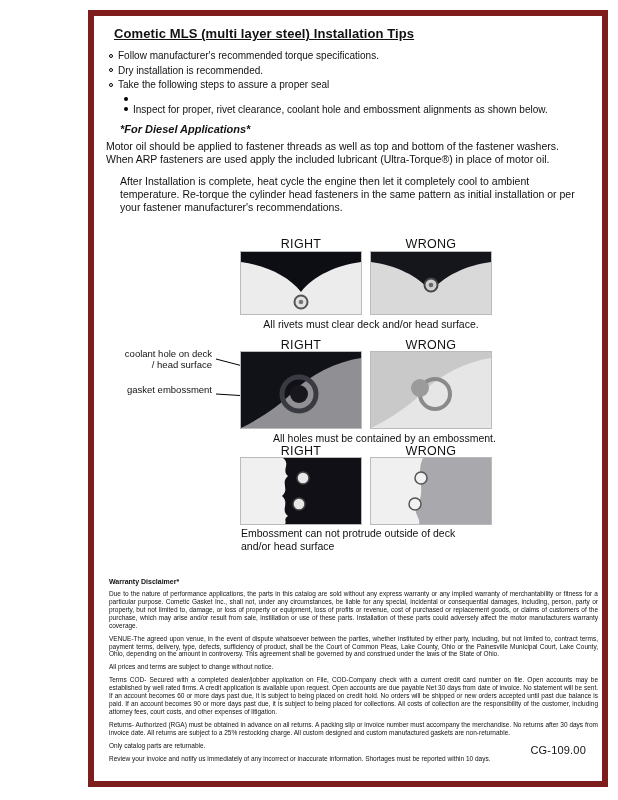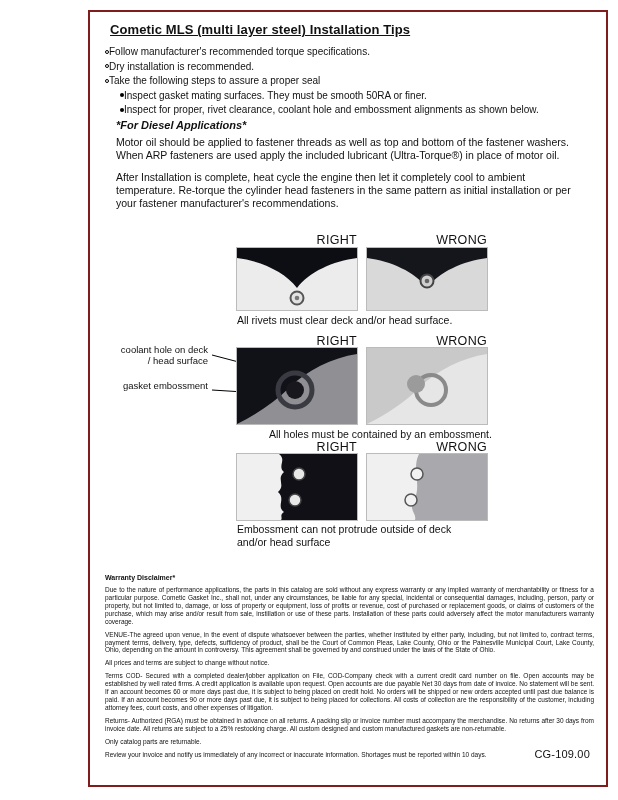--- a/index.html
+++ b/index.html
@@ -3,39 +3,39 @@
 <meta charset="utf-8">
 <style>
   * { margin:0; padding:0; box-sizing:border-box; }
   html,body { background:#ffffff; }
   .page {
     position:relative; width:618px; height:800px; background:#fff;
     font-family:"Liberation Sans","DejaVu Sans",sans-serif; color:#111; overflow:hidden;
   }
   .frame {
     position:absolute; left:88px; top:10px; width:520px; height:777px;
-    border:2px solid #7f1d1d;
+    border:6px solid #7f1d1d;
   }
   .abs { position:absolute; }
 
   .title { left:20px; top:10px; font-size:13px; font-weight:bold; text-decoration:underline; letter-spacing:.1px; }
 
   .bullets { left:15px; top:34px; font-size:10px; line-height:1.2; }
-  .bullet-row { display:flex; margin-bottom:2.5px; align-items:flex-start; }
+  .bullet-row { display:flex; gap:5px; margin-bottom:2.5px; align-items:flex-start; }
   .bullet-row.indent { margin-left:15px; }
   .o-bullet { flex:0 0 auto; width:4px; height:4px; border:1px solid #000; border-radius:50%; margin-top:3.5px; }
   .f-bullet { flex:0 0 auto; width:4px; height:4px; background:#000; border-radius:50%; margin-top:3.5px; }
 
   .diesel-h { left:26px; top:107px; font-size:11px; font-weight:bold;font-style:italic; }
   .body-p { font-size:10.5px; line-height:1.26; width:456px; }
-  .p1 { left:26px; top:124px; }
+  .p1 { left:12px; top:124px; }
   .p2 { left:26px; top:159px; }
   .note { left:26px; top:200px; font-size:10.5px; }
 
-  .col-h { width:120px; text-align:right; font-size:12.5px; letter-spacing:.3px; }
+  .col-h { width:120px; text-align:center; font-size:12.5px; letter-spacing:.3px; }
   .caption { font-size:10.5px; line-height:1.25; }
   .diag { display:block; }
   .diag-border { outline:1px solid #bbb; }
 
   .ptr-label { font-size:9.5px; line-height:1.15; }
   .lbl1 { left:26px; top:333px; width:92px; text-align:right; }
   .lbl2 { left:16px; top:369px; width:102px; text-align:right; }
 
   .disclaimer { left:15px; top:562px; width:489px; }
   .disc-h { font-size:7px; font-weight:bold; margin-bottom:5px; }
@@ -59,21 +59,20 @@
       <div class="bullet-row">
         <span class="o-bullet"></span>
         <span>Dry installation is recommended.</span>
       </div>
       <div class="bullet-row">
         <span class="o-bullet"></span>
         <span>Take the following steps to assure a proper seal</span>
       </div>
       <div class="bullet-row indent">
         <span class="f-bullet"></span>
-        <span>Inspect gasket mating surfaces.  They must be smooth 50RA or finer.</span>
       </div>
       <div class="bullet-row indent">
         <span class="f-bullet"></span>
         <span>Inspect for proper, rivet clearance, coolant hole and embossment alignments as shown below.</span>
       </div>
     </div>
 
     <div class="abs diesel-h">*For Diesel Applications*</div>
     <div class="abs body-p p1">Motor oil should be applied to fastener threads as well as top and bottom of the fastener washers. When ARP fasteners are used apply the included lubricant (Ultra-Torque®) in place of motor oil.</div>
     <div class="abs body-p p2">After Installation is complete, heat cycle the engine then let it completely cool to ambient temperature. Re-torque the cylinder head fasteners in the same pattern as initial installation or per your fastener manufacturer's recommendations.</div>
@@ -89,21 +88,21 @@
       </svg>
     </div>
     <div class="abs" style="left:277px; top:236px;">
       <svg class="diag diag-border" width="120" height="62" viewBox="0 0 120 62" aria-hidden="true">
         <rect width="120" height="62" fill="#d9d9d9"></rect>
         <path d="M0,0 H120 V10 C96,13 72,24 60,40 C48,24 24,13 0,10 Z" fill="#15151c"></path>
         <circle cx="60" cy="33" r="6.5" fill="#cfcfcf" stroke="#444" stroke-width="2"></circle>
         <circle cx="60" cy="33" r="2.3" fill="#666"></circle>
       </svg>
     </div>
-    <div class="abs caption" style="left:147px; top:302px; width:260px;">All rivets must clear deck and/or head surface.</div>
+    <div class="abs caption" style="left:147px; top:302px; width:260px;text-align:center;">All rivets must clear deck and/or head surface.</div>
 
     <div class="abs col-h" style="left:147px; top:322px;">RIGHT</div>
     <div class="abs col-h" style="left:277px; top:322px;">WRONG</div>
 
     <div class="abs ptr-label lbl1">coolant hole on deck / head surface</div>
     <div class="abs ptr-label lbl2">gasket embossment</div>
     <div class="abs" style="left:118px; top:330px;">
       <svg class="diag" width="100" height="70" viewBox="0 0 100 70" aria-hidden="true">
         <line x1="4" y1="13" x2="84" y2="34" stroke="#000" stroke-width="1"></line>
         <line x1="4" y1="48" x2="68" y2="52" stroke="#000" stroke-width="1"></line>

